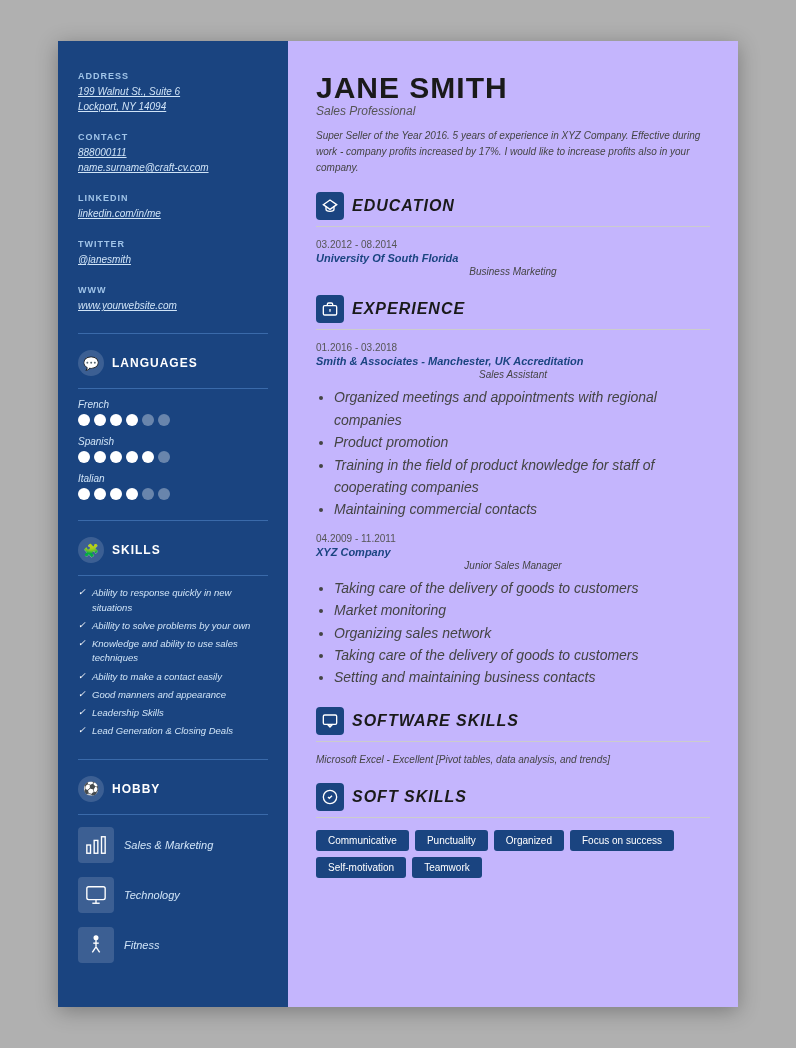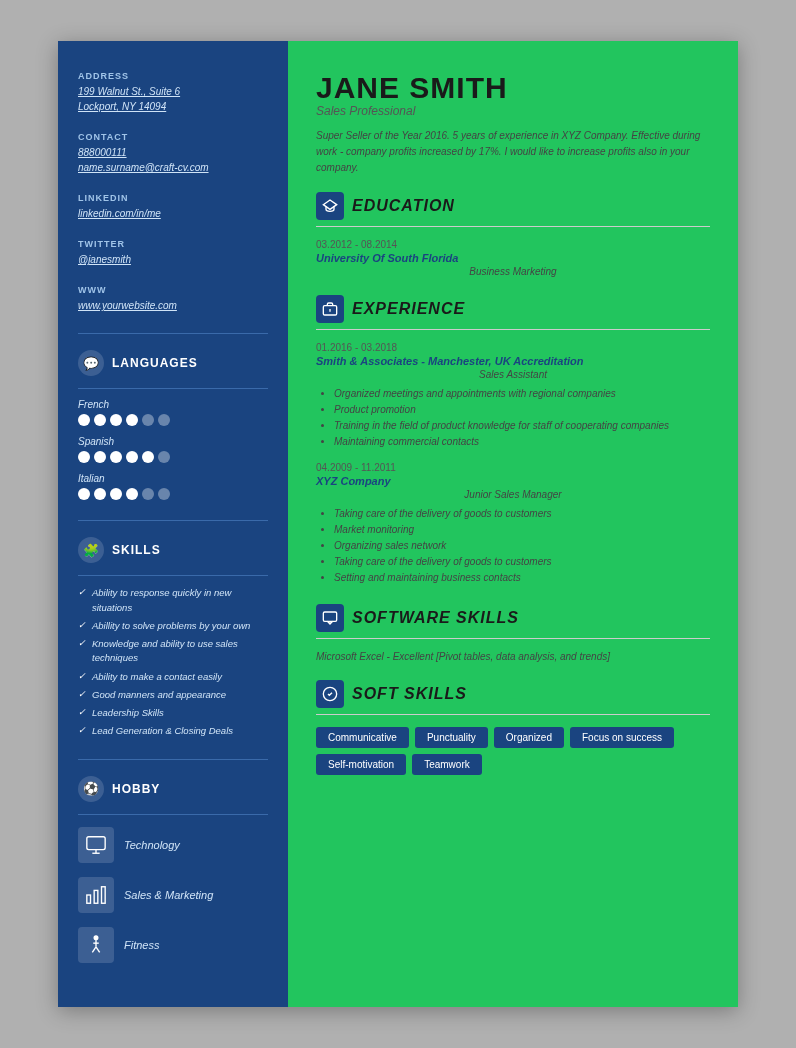--- a/index.html
+++ b/index.html
@@ -6,21 +6,21 @@
     body {
       background: #b0b0b0;
       display: flex;
       justify-content: center;
       align-items: center;
       min-height: 100vh;
       font-family: Arial, sans-serif;
     }
     .resume-wrapper {
       width: 680px;
-      background: #22c55e;
+      background: #c4b5fd;
       display: flex;
       box-shadow: 0 4px 20px rgba(0,0,0,0.3);
       margin: 30px auto;
     }
     
     .sidebar {
       width: 230px;
       min-width: 230px;
       background: #1a4480;
       color: #fff;
@@ -186,21 +186,21 @@
     .entry-org {
       font-size: 11px;
       font-weight: bold;
       color: #1a4480;
       font-style: italic;
       margin-bottom: 2px;
     }
     .entry-role { font-size: 10px; color: #444; font-style: italic; margin-bottom: 6px; text-align: center; }
     .entry-bullets { list-style: disc; padding-left: 18px; }
     .entry-bullets li {
-      font-size: 10px;
+      font-size: 14px;
       color: #444;
       font-style: italic;
       line-height: 1.6;
     }
     
     .software-text { font-size: 10px; color: #444; font-style: italic; }
     
     .badges { display: flex; flex-wrap: wrap; gap: 6px; margin-top: 4px; }
     .badge {
       background: #1a4480;
@@ -309,37 +309,37 @@
 
     <div class="sidebar-section-header">
       <div class="icon-circle">⚽</div>
       <div class="sidebar-section-title">HOBBY</div>
     </div>
     <hr class="sidebar-divider" style="margin-top:0;margin-bottom:12px;">
 
     <div>
       <div class="hobby-item">
         <div class="hobby-icon">
+          <svg width="22" height="22" viewBox="0 0 24 24" fill="none" stroke="white" stroke-width="1.5">
+            <rect x="2" y="12" width="4" height="9"></rect>
+            <rect x="10" y="7" width="4" height="14"></rect>
+            <rect x="18" y="3" width="4" height="18"></rect>
+          </svg>
+        </div>
+        <div class="hobby-label">Sales &amp; Marketing</div>
+      </div>
+      <div class="hobby-item">
+        <div class="hobby-icon">
           <svg width="22" height="22" viewBox="0 0 24 24" fill="white">
               <rect x="2" y="3" width="20" height="14" rx="2" stroke="white" stroke-width="1.5" fill="none"></rect>
               <line x1="8" y1="21" x2="16" y2="21" stroke="white" stroke-width="1.5"></line>
               <line x1="12" y1="17" x2="12" y2="21" stroke="white" stroke-width="1.5"></line>
             </svg>
         </div>
         <div class="hobby-label">Technology</div>
-      </div>
-      <div class="hobby-item">
-        <div class="hobby-icon">
-          <svg width="22" height="22" viewBox="0 0 24 24" fill="none" stroke="white" stroke-width="1.5">
-            <rect x="2" y="12" width="4" height="9"></rect>
-            <rect x="10" y="7" width="4" height="14"></rect>
-            <rect x="18" y="3" width="4" height="18"></rect>
-          </svg>
-        </div>
-        <div class="hobby-label">Sales &amp; Marketing</div>
       </div>
       <div class="hobby-item">
         <div class="hobby-icon">
           <svg width="22" height="22" viewBox="0 0 24 24" fill="none" stroke="white" stroke-width="1.5">
             <circle cx="12" cy="4" r="2" fill="white"></circle>
             <line x1="12" y1="6" x2="12" y2="14"></line>
             <line x1="12" y1="14" x2="8" y2="20"></line>
             <line x1="12" y1="14" x2="16" y2="20"></line>
             <line x1="9" y1="10" x2="15" y2="10"></line>
           </svg>

